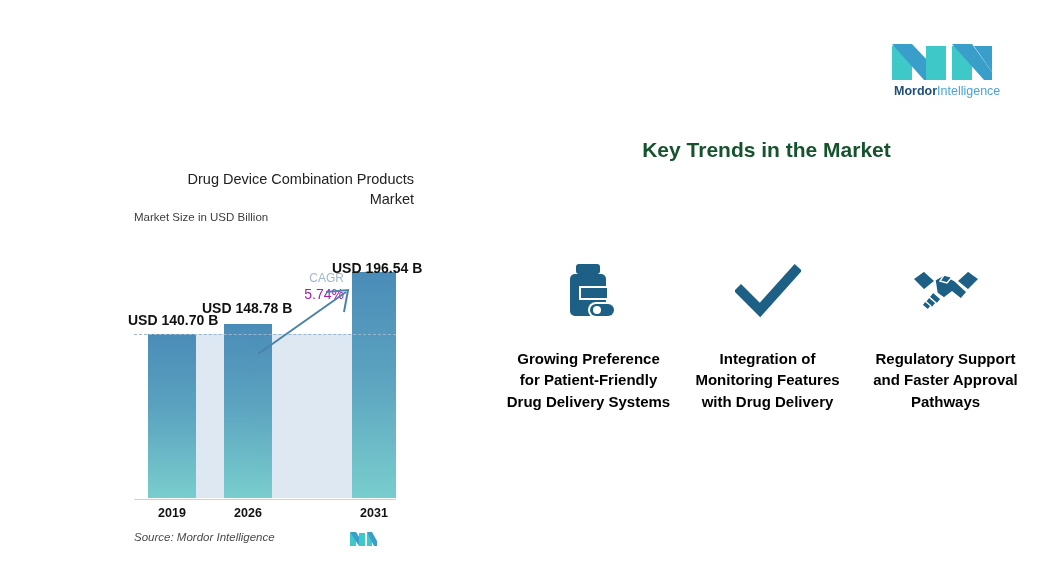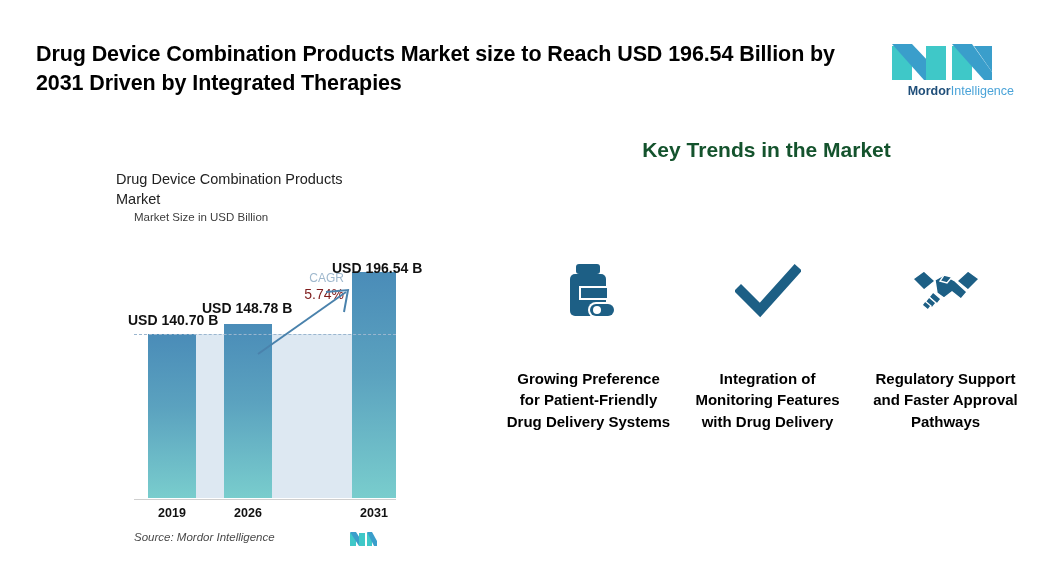--- a/index.html
+++ b/index.html
@@ -43,46 +43,47 @@
     width: 112px;
     height: 72px;
   }
   .logo-mark {
     position: relative;
     width: 112px;
     height: 50px;
   }
   .logo-text {
     position: absolute;
-    left: 16px;
+    left: 8px;
     top: 52px;
     width: 112px;
-    text-align: right;
+    text-align: left;
     font-size: 12.5px;
     white-space: nowrap;
   }
   .logo-text .b1 { color: #1f4e79; font-weight: bold; }
   .logo-text .b2 { color: #4aa3d8; font-weight: normal; }
 
   
   .chart-panel {
     position: absolute;
     left: 0;
     top: 118px;
     width: 470px;
     height: 470px;
   }
   .chart-title {
     position: absolute;
-    left: 116px;
+    left: 144px;
     top: 52px;
     width: 270px;
     font-size: 14.5px;
     line-height: 1.35;
     color: #222222;
+    text-align: right;
   }
   .chart-subtitle {
     position: absolute;
     left: 134px;
     top: 93px;
     width: 280px;
     font-size: 11.5px;
     color: #3d3d3d;
   }
 
@@ -154,21 +155,21 @@
     width: 70px;
     text-align: right;
     line-height: 1.15;
   }
   .cagr-word {
     font-size: 12px;
     color: #9fb8cd;
   }
   .cagr-val {
     font-size: 14px;
-    color: #7f1d1d;
+    color: #a21caf;
   }
   .cagr-arrow {
     position: absolute;
     left: 120px;
     top: 8px;
     width: 110px;
     height: 78px;
   }
 
   .source {
@@ -211,33 +212,32 @@
     top: 130px;
     width: 165px;
   }
   .trend-icon {
     height: 86px;
     display: flex;
     align-items: center;
     justify-content: center;
   }
   .trend-text {
-    margin-top: 34px;
+    margin-top: 14px;
     text-align: center;
     font-size: 15px;
     font-weight: bold;
     line-height: 1.42;
     color: #000000;
   }
 </style>
 </head>
 <body>
 
 <div class="header">
-  <div class="headline">Drug Device Combination Products Market size to Reach USD 196.54 Billion by 2031 Driven by Integrated Therapies</div>
 
   <div class="logo-main">
     <div class="logo-mark">
       <svg width="112" height="50" viewBox="0 0 112 50" xmlns="http://www.w3.org/2000/svg">
         <polygon points="6,48 6,14 26,14 26,48" fill="#3fc8c8"></polygon>
         <polygon points="6,12 26,12 60,48 38,48" fill="#3a9ecb"></polygon>
         <polygon points="40,48 40,14 60,14 60,48" fill="#3fc8c8"></polygon>
         <polygon points="66,48 66,14 86,14 86,48" fill="#3fc8c8"></polygon>
         <polygon points="66,12 86,12 106,40 106,48 98,48" fill="#3a9ecb"></polygon>
         <polygon points="88,14 106,14 106,40" fill="#3a9ecb"></polygon>

